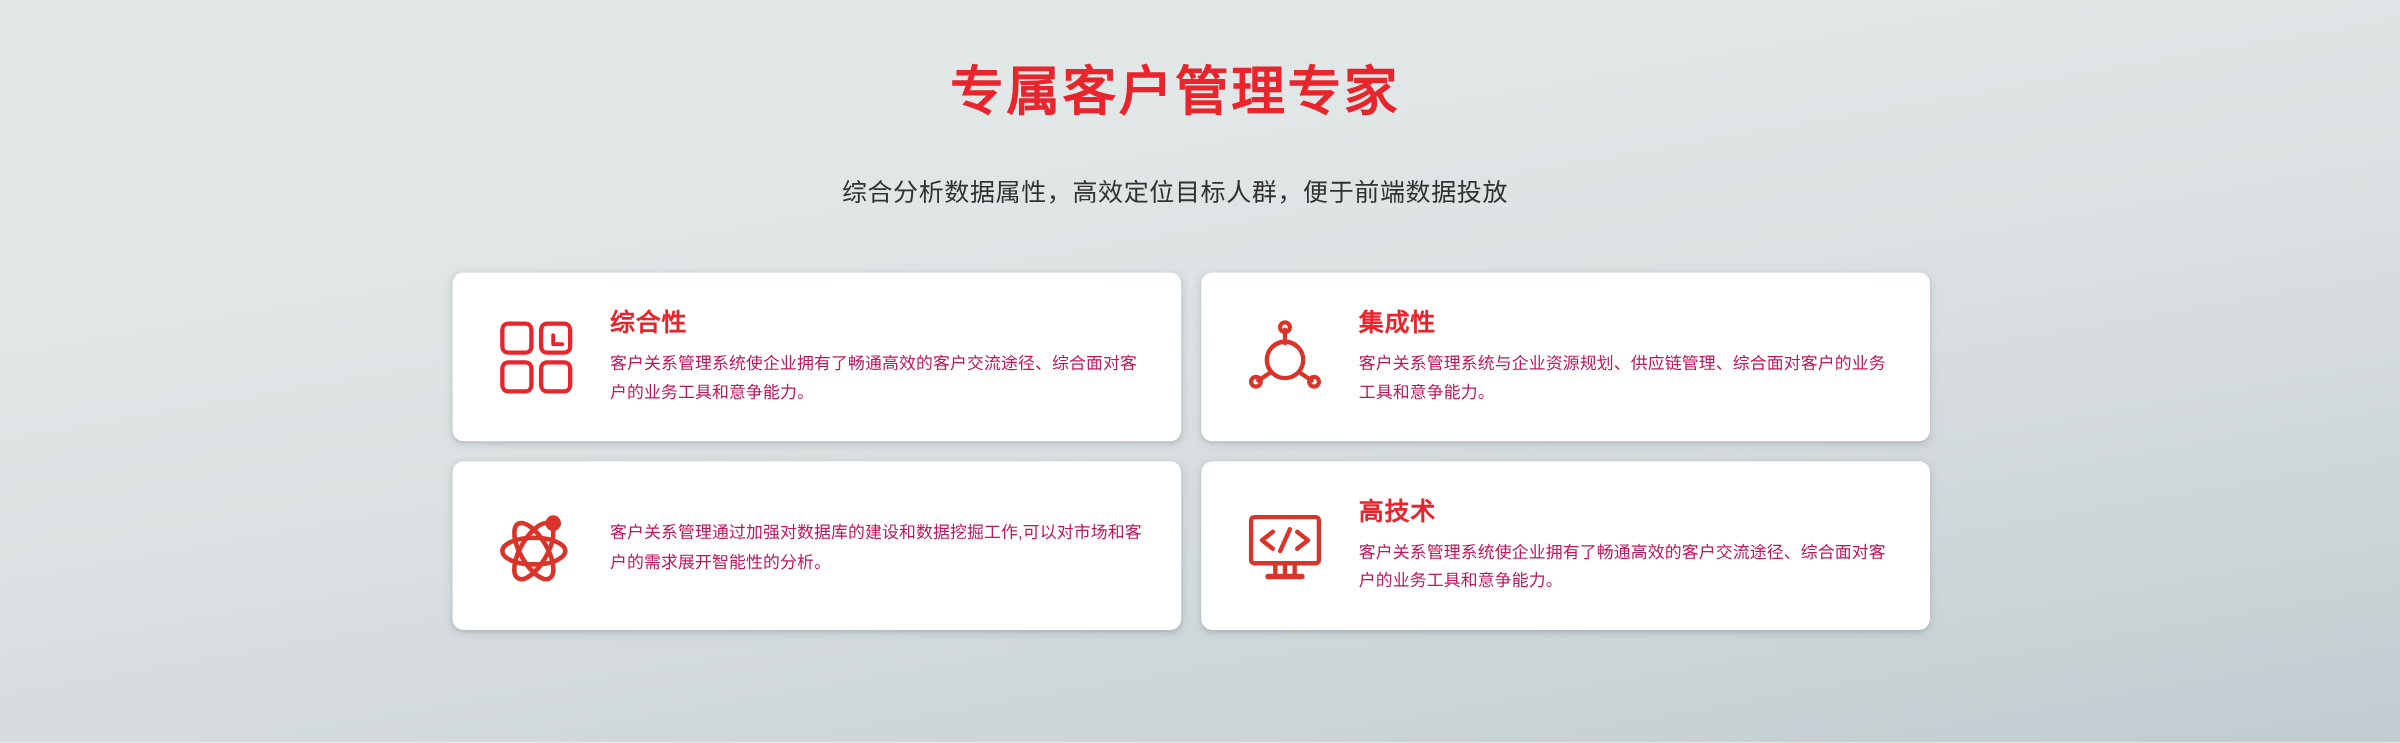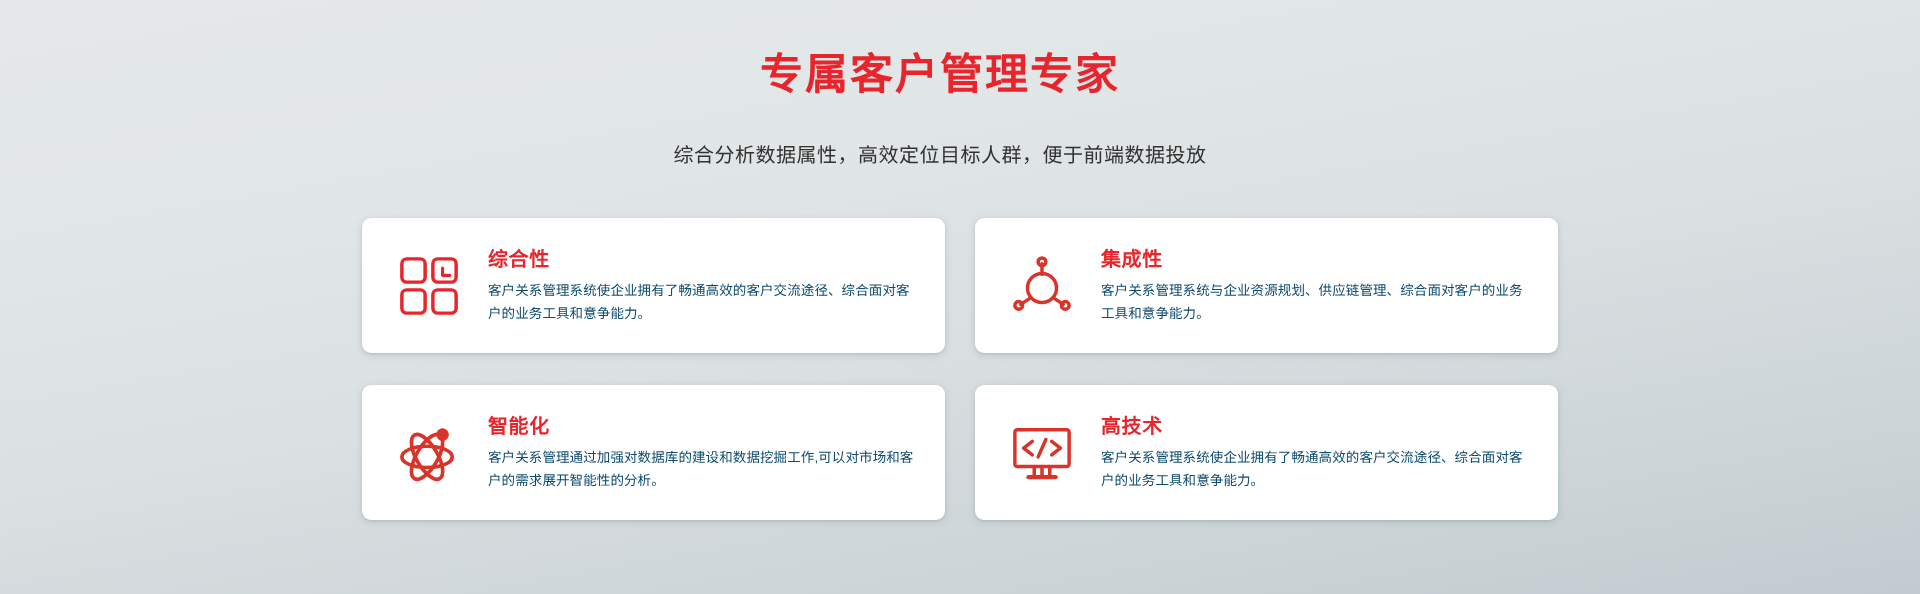--- a/index.html
+++ b/index.html
@@ -54,20 +54,21 @@
   .cards-grid {
     position: absolute;
     top: 218px;
     left: 362px;
     width: 1196px;
     display: grid;
     grid-template-columns: 583px 583px;
     grid-template-rows: 135px 135px;
     column-gap: 30px;
     row-gap: 32px;
+    gap: 16px;
   }
 
   .card {
     position: relative;
     background: #ffffff;
     border-radius: 9px;
     box-shadow: 0 2px 7px rgba(120, 135, 142, 0.30), 0 1px 2px rgba(120, 135, 142, 0.18);
     display: flex;
     align-items: center;
     padding: 0 26px 0 30px;
@@ -104,21 +105,21 @@
     font-weight: 700;
     letter-spacing: 0.6px;
     color: #e8252c;
   }
 
   .card-desc {
     margin: 0;
     font-size: 13.5px;
     line-height: 1.72;
     font-weight: 400;
-    color: #0c4a6e;
+    color: #be185d;
     letter-spacing: 0.1px;
   }
 </style>
 </head>
 <body>
 
 <div class="page">
 
   <div class="header">
     <h1 class="page-title">专属客户管理专家</h1>
@@ -166,21 +167,20 @@
         <svg viewBox="0 0 64 64" xmlns="http://www.w3.org/2000/svg" fill="none" stroke="#d8342a" stroke-width="3.8" stroke-linecap="round" stroke-linejoin="round">
           <g transform="translate(30,36)">
             <ellipse cx="0" cy="0" rx="26" ry="11"></ellipse>
             <ellipse cx="0" cy="0" rx="26" ry="11" transform="rotate(60)"></ellipse>
             <ellipse cx="0" cy="0" rx="26" ry="11" transform="rotate(120)"></ellipse>
           </g>
           <circle cx="46" cy="13" r="6.5" fill="#d8342a" stroke="none"></circle>
         </svg>
       </span>
       <div class="card-body">
-        <h3 class="card-title">智能化</h3>
         <p class="card-desc">客户关系管理通过加强对数据库的建设和数据挖掘工作,可以对市场和客户的需求展开智能性的分析。</p>
       </div>
     </div>
 
     <div class="card">
       <span class="card-icon">
         <svg viewBox="0 0 64 64" xmlns="http://www.w3.org/2000/svg" fill="none" stroke="#d8342a" stroke-width="3.6" stroke-linecap="round" stroke-linejoin="round">
           <rect x="4" y="8" width="56" height="38" rx="2.5"></rect>
           <line x1="32" y1="46" x2="32" y2="55"></line>
           <line x1="24" y1="46" x2="24" y2="55"></line>

